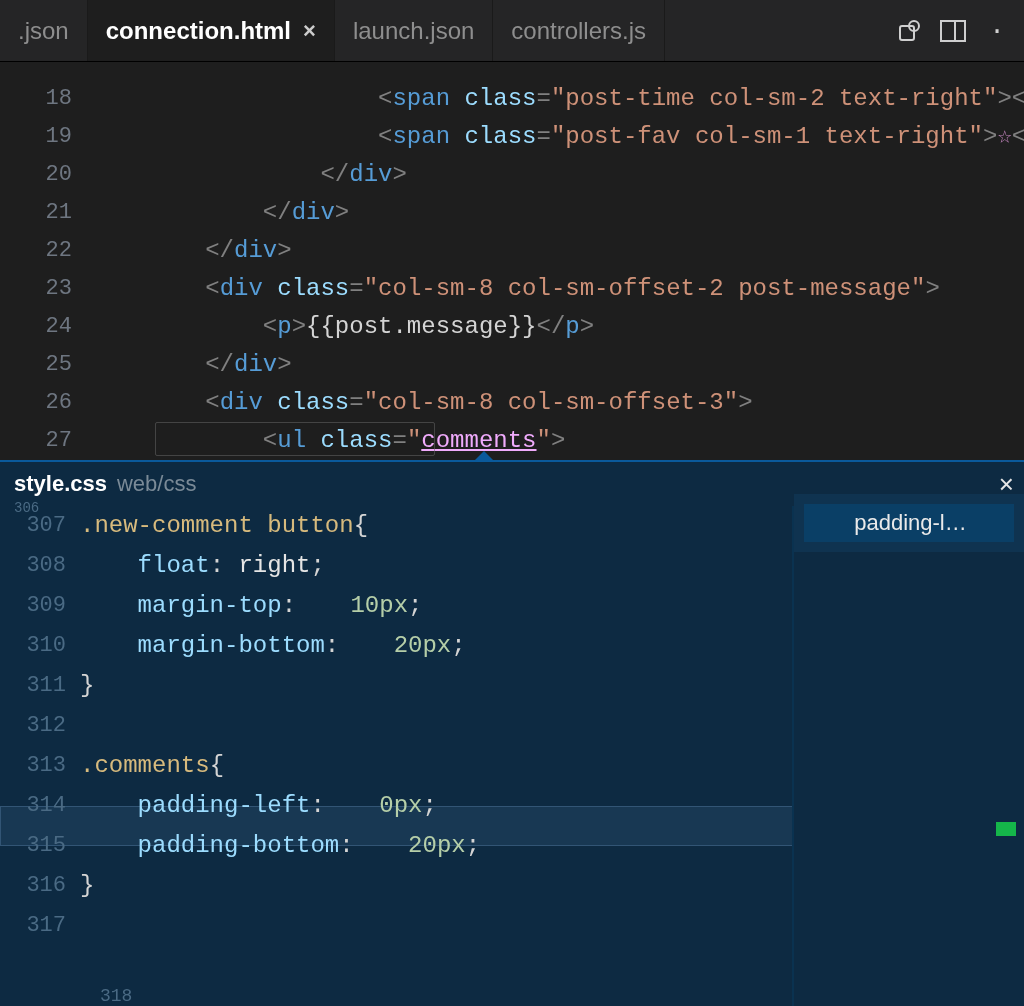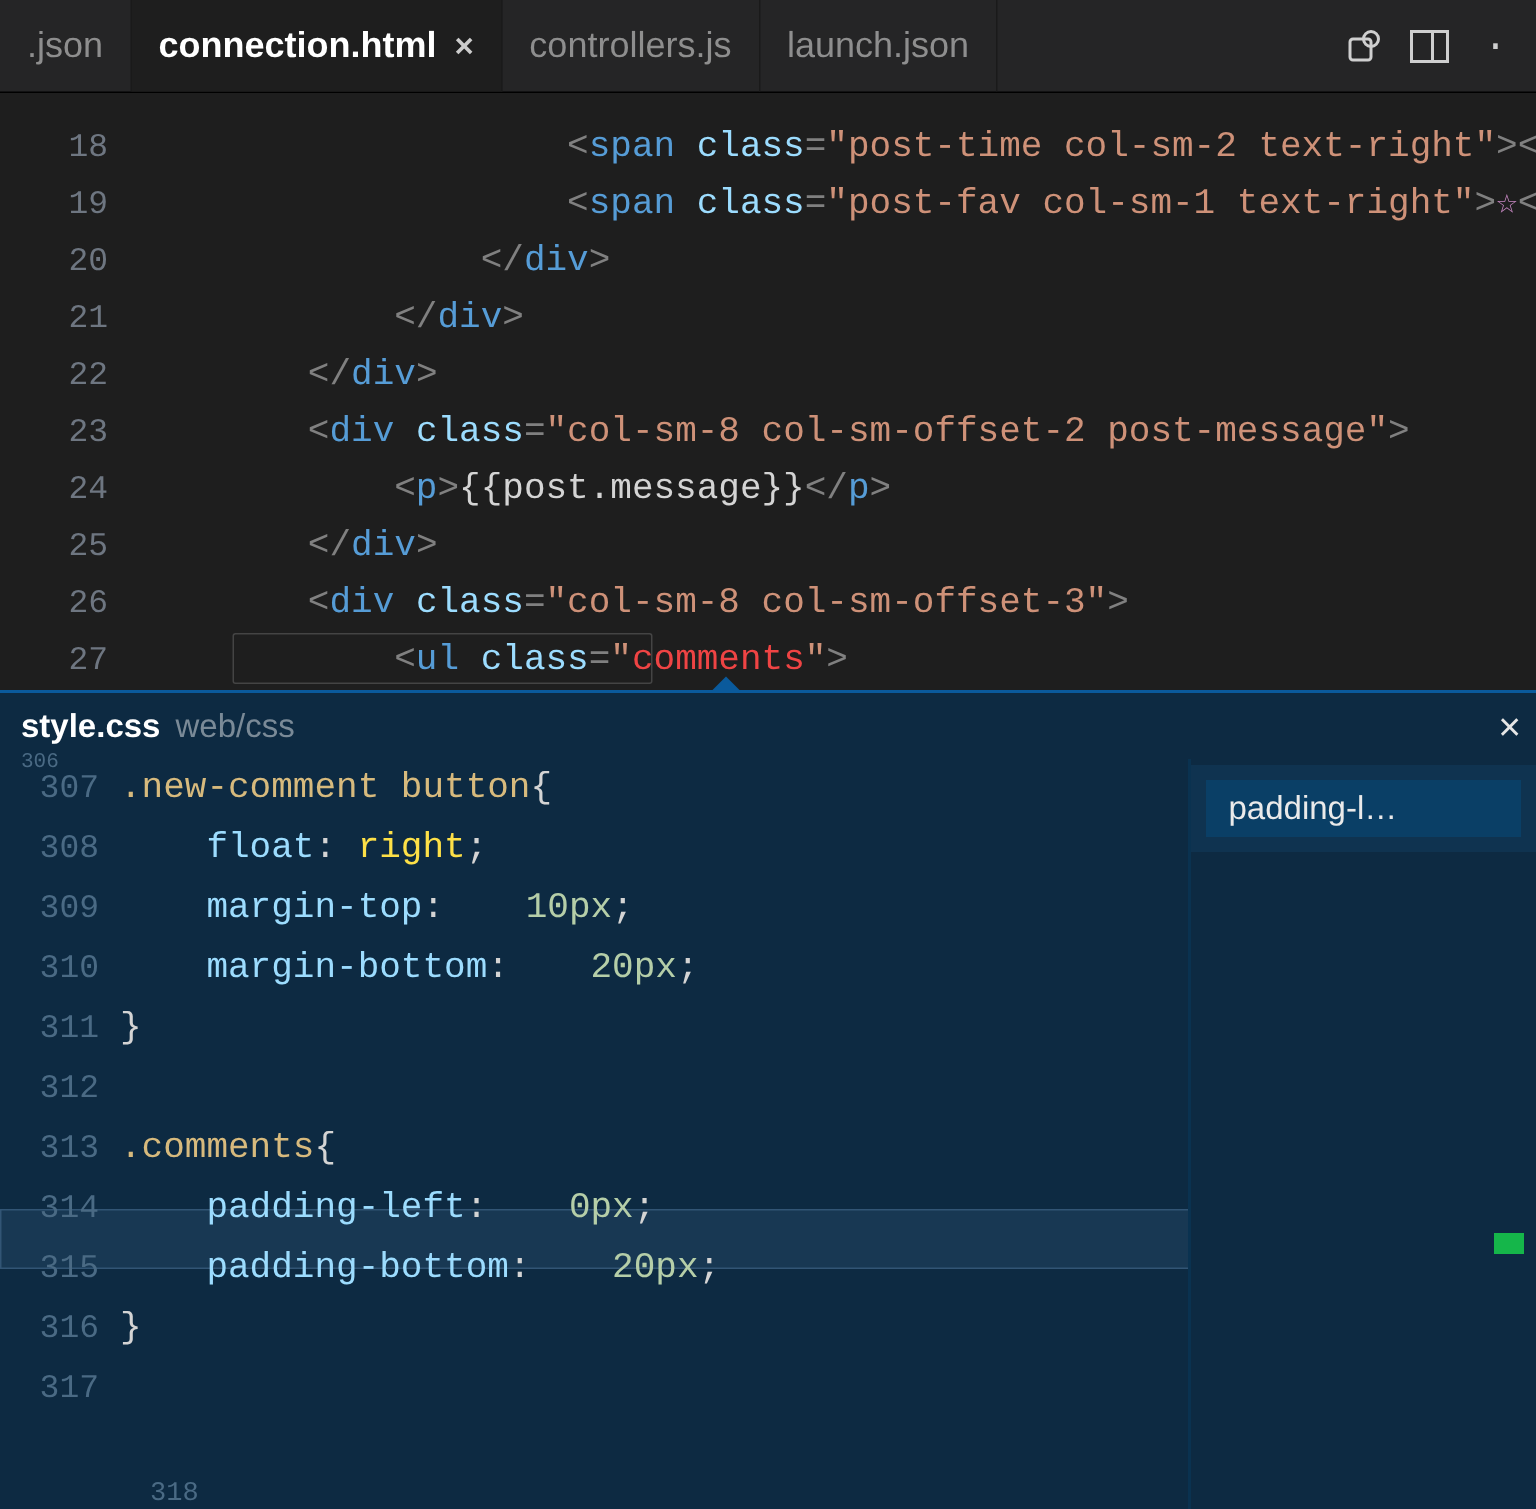--- a/index.html
+++ b/index.html
@@ -152,27 +152,28 @@
     position:absolute;
     right:230px;
     top:44px;
     bottom:0;
     width:2px;
     background:#0a3250;
   }
   .ref-list {
     position:absolute;
     right:0;
-    top:48px;
+    top:32px;
     width:230px;
     color:#eaeaea;
     font-family: -apple-system, "Segoe UI", sans-serif;
     font-size:22px;
     padding:10px 10px;
     background:#0f3350;
+    text-align:center;
   }
   .ref-item {
     padding:6px 12px;
     background:#0a3f66;
     border-left:3px solid transparent;
     white-space:nowrap;
     overflow:hidden;
     text-overflow:ellipsis;
     cursor:pointer;
   }
@@ -201,44 +202,44 @@
 
   .line.truncated { position:absolute; left:20px; bottom:2px; color:#4a6a84; font-size:18px; height:20px; line-height:20px; }
 
   
   .pun { color:#808080; }     
   .tag { color:#569cd6; }
   .attr { color:#9cdcfe; }
   .str { color:#ce9178; }
   .txt { color:#d4d4d4; }
   .sym { color:#c586c0; }     
-  .link { color:#ef4444; }
+  .link { color:#f0abfc; text-decoration: underline; }
   .sel { color:#d7ba7d; }     
   .prop { color:#9cdcfe; }
-  .val { color:#fde047;margin-top:33px; }
+  .val { color:#e5e5e5;margin-top:33px; }
   .num { color:#b5cea8;margin-left:40px; }
   .unit { color:#b5cea8; }
   .brace { color:#d4d4d4; }
 </style>
 </head>
 <body>
 
 <div class="tabbar">
   <div class="tab">
       <span>.json</span>
     </div>
   <div class="tab active">
     <span>connection.html</span>
     <span class="close">×</span>
   </div>
+  <div class="tab" style="max-width:170px; overflow:hidden;">
+      <span>launch.json</span>
+    </div>
   <div class="tab">
       <span>controllers.js</span>
-    </div>
-  <div class="tab" style="max-width:170px; overflow:hidden;">
-      <span>launch.json</span>
     </div>
   <div class="tabbar-spacer"></div>
   <div class="tabbar-actions">
     <div class="icon-btn">
       <svg viewBox="0 0 24 24" width="24" height="24">
           <rect x="3" y="7" width="14" height="14" rx="2"></rect>
           <circle cx="17" cy="7" r="5"></circle>
         </svg>
     </div>
     <div class="icon-btn">

